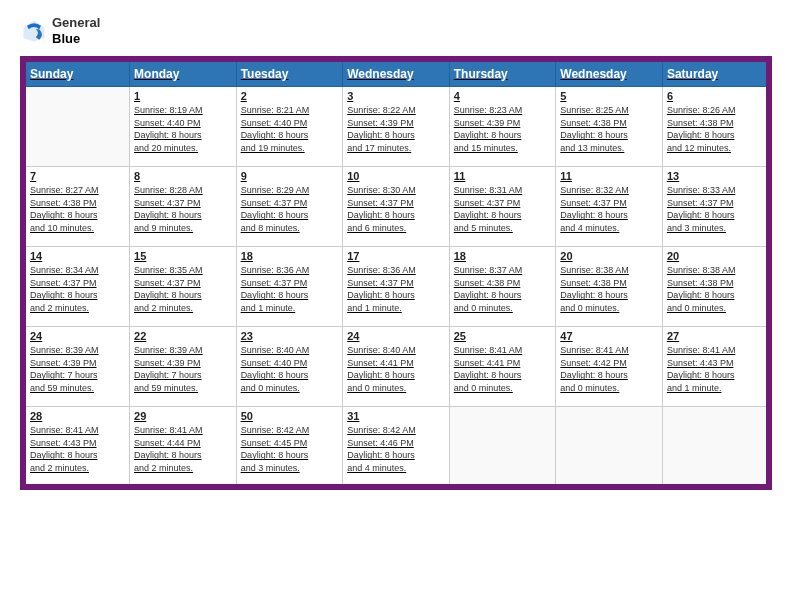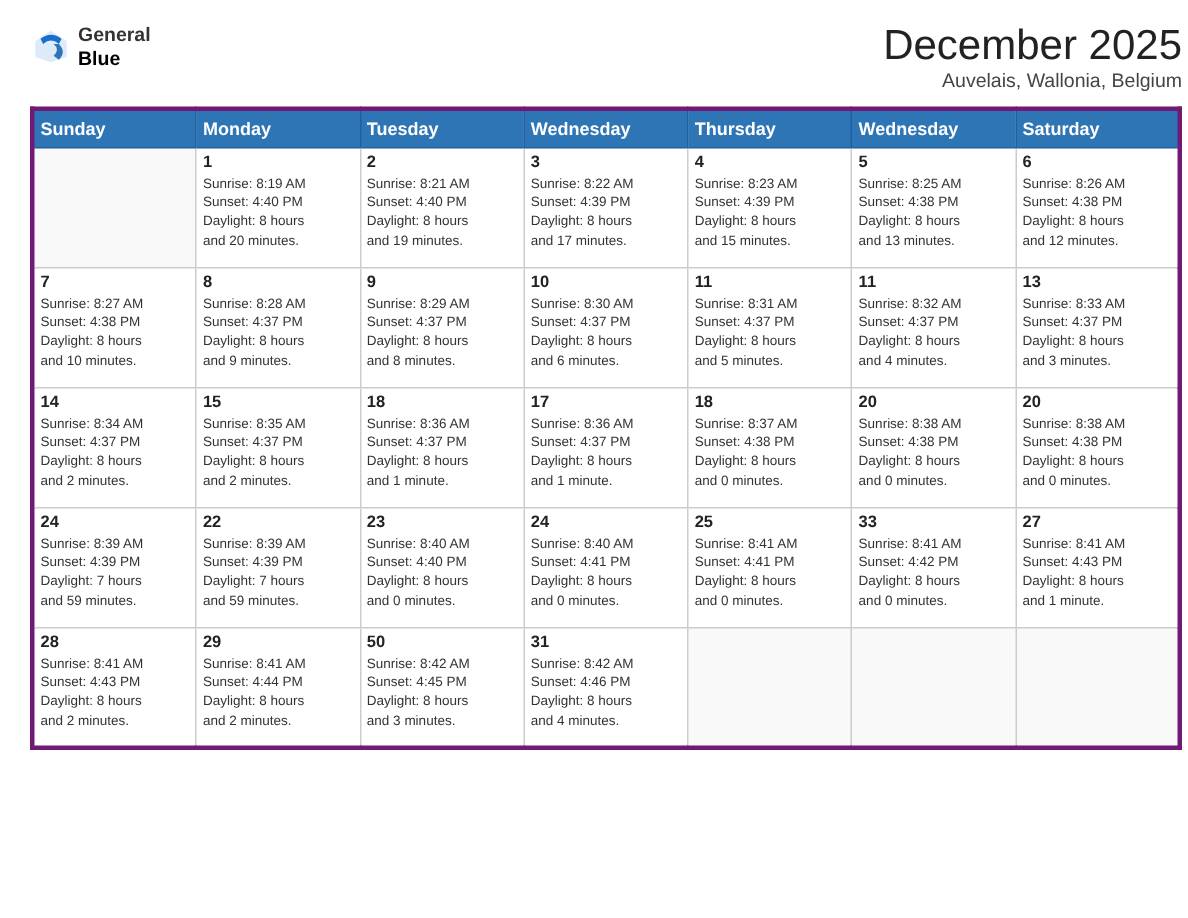--- a/index.html
+++ b/index.html
@@ -7,21 +7,21 @@
       font-family: Arial, sans-serif;
       background: #fff;
       width: 792px;
       height: 612px;
       overflow: hidden;
     }
     .page {
       width: 792px;
       height: 612px;
       background: #fff;
-      padding: 15px 4px 10px 20px;
+      padding: 15px 20px 10px 20px;
     }
     .header {
       display: flex;
       justify-content: space-between;
       align-items: flex-start;
       margin-bottom: 10px;
     }
     .logo {
       display: flex;
       align-items: center;
@@ -49,21 +49,22 @@
       color: #222;
       line-height: 1.1;
     }
     .title-block .location {
       font-size: 13px;
       color: #444;
     }
     .calendar {
       width: 100%;
       border-collapse: collapse;
-      border: 3px solid #701a75;
+      border: 6px solid #701a75;
+      text-decoration: underline;
     }
     .calendar th {
       background: #2e75b6;
       color: #fff;
       font-size: 12px;
       font-weight: bold;
       padding: 5px 4px;
       text-align: left;
       border: 1px solid #2060a0;
     }
@@ -102,24 +103,20 @@
       <svg class="logo-icon" viewBox="0 0 32 32">
         <polygon points="16,4 28,12 28,24 16,28 4,24 4,12" fill="#1a6fce" opacity="0.15"></polygon>
         <path d="M8 10 Q16 4 24 10 L22 14 Q16 9 10 14 Z" fill="#1a6fce"></path>
         <path d="M22 14 Q28 20 22 26 L18 23 Q23 18 18 14 Z" fill="#2e75b6"></path>
       </svg>
       <div class="logo-text">
         <span class="general">General</span>
         <span class="blue">Blue</span>
       </div>
     </div>
-    <div class="title-block">
-      <div class="month-year">December 2025</div>
-      <div class="location">Auvelais, Wallonia, Belgium</div>
-    </div>
   </div>
 
   <table class="calendar">
     <thead>
       <tr>
       <th>Sunday</th>
           <th>Monday</th>
           <th>Tuesday</th>
           <th>Wednesday</th>
           <th>Thursday</th>
@@ -230,21 +227,21 @@
           </td>
           <td>
             <span class="day-num">24</span>
             <div class="day-info">Sunrise: 8:40 AM<br>Sunset: 4:41 PM<br>Daylight: 8 hours<br>and 0 minutes.</div>
           </td>
           <td>
             <span class="day-num">25</span>
             <div class="day-info">Sunrise: 8:41 AM<br>Sunset: 4:41 PM<br>Daylight: 8 hours<br>and 0 minutes.</div>
           </td>
           <td>
-            <span class="day-num">33</span>
+            <span class="day-num">47</span>
             <div class="day-info">Sunrise: 8:41 AM<br>Sunset: 4:42 PM<br>Daylight: 8 hours<br>and 0 minutes.</div>
           </td>
           <td>
             <span class="day-num">27</span>
             <div class="day-info">Sunrise: 8:41 AM<br>Sunset: 4:43 PM<br>Daylight: 8 hours<br>and 1 minute.</div>
           </td>
         </tr>
         <tr>
           <td>
             <span class="day-num">28</span>

